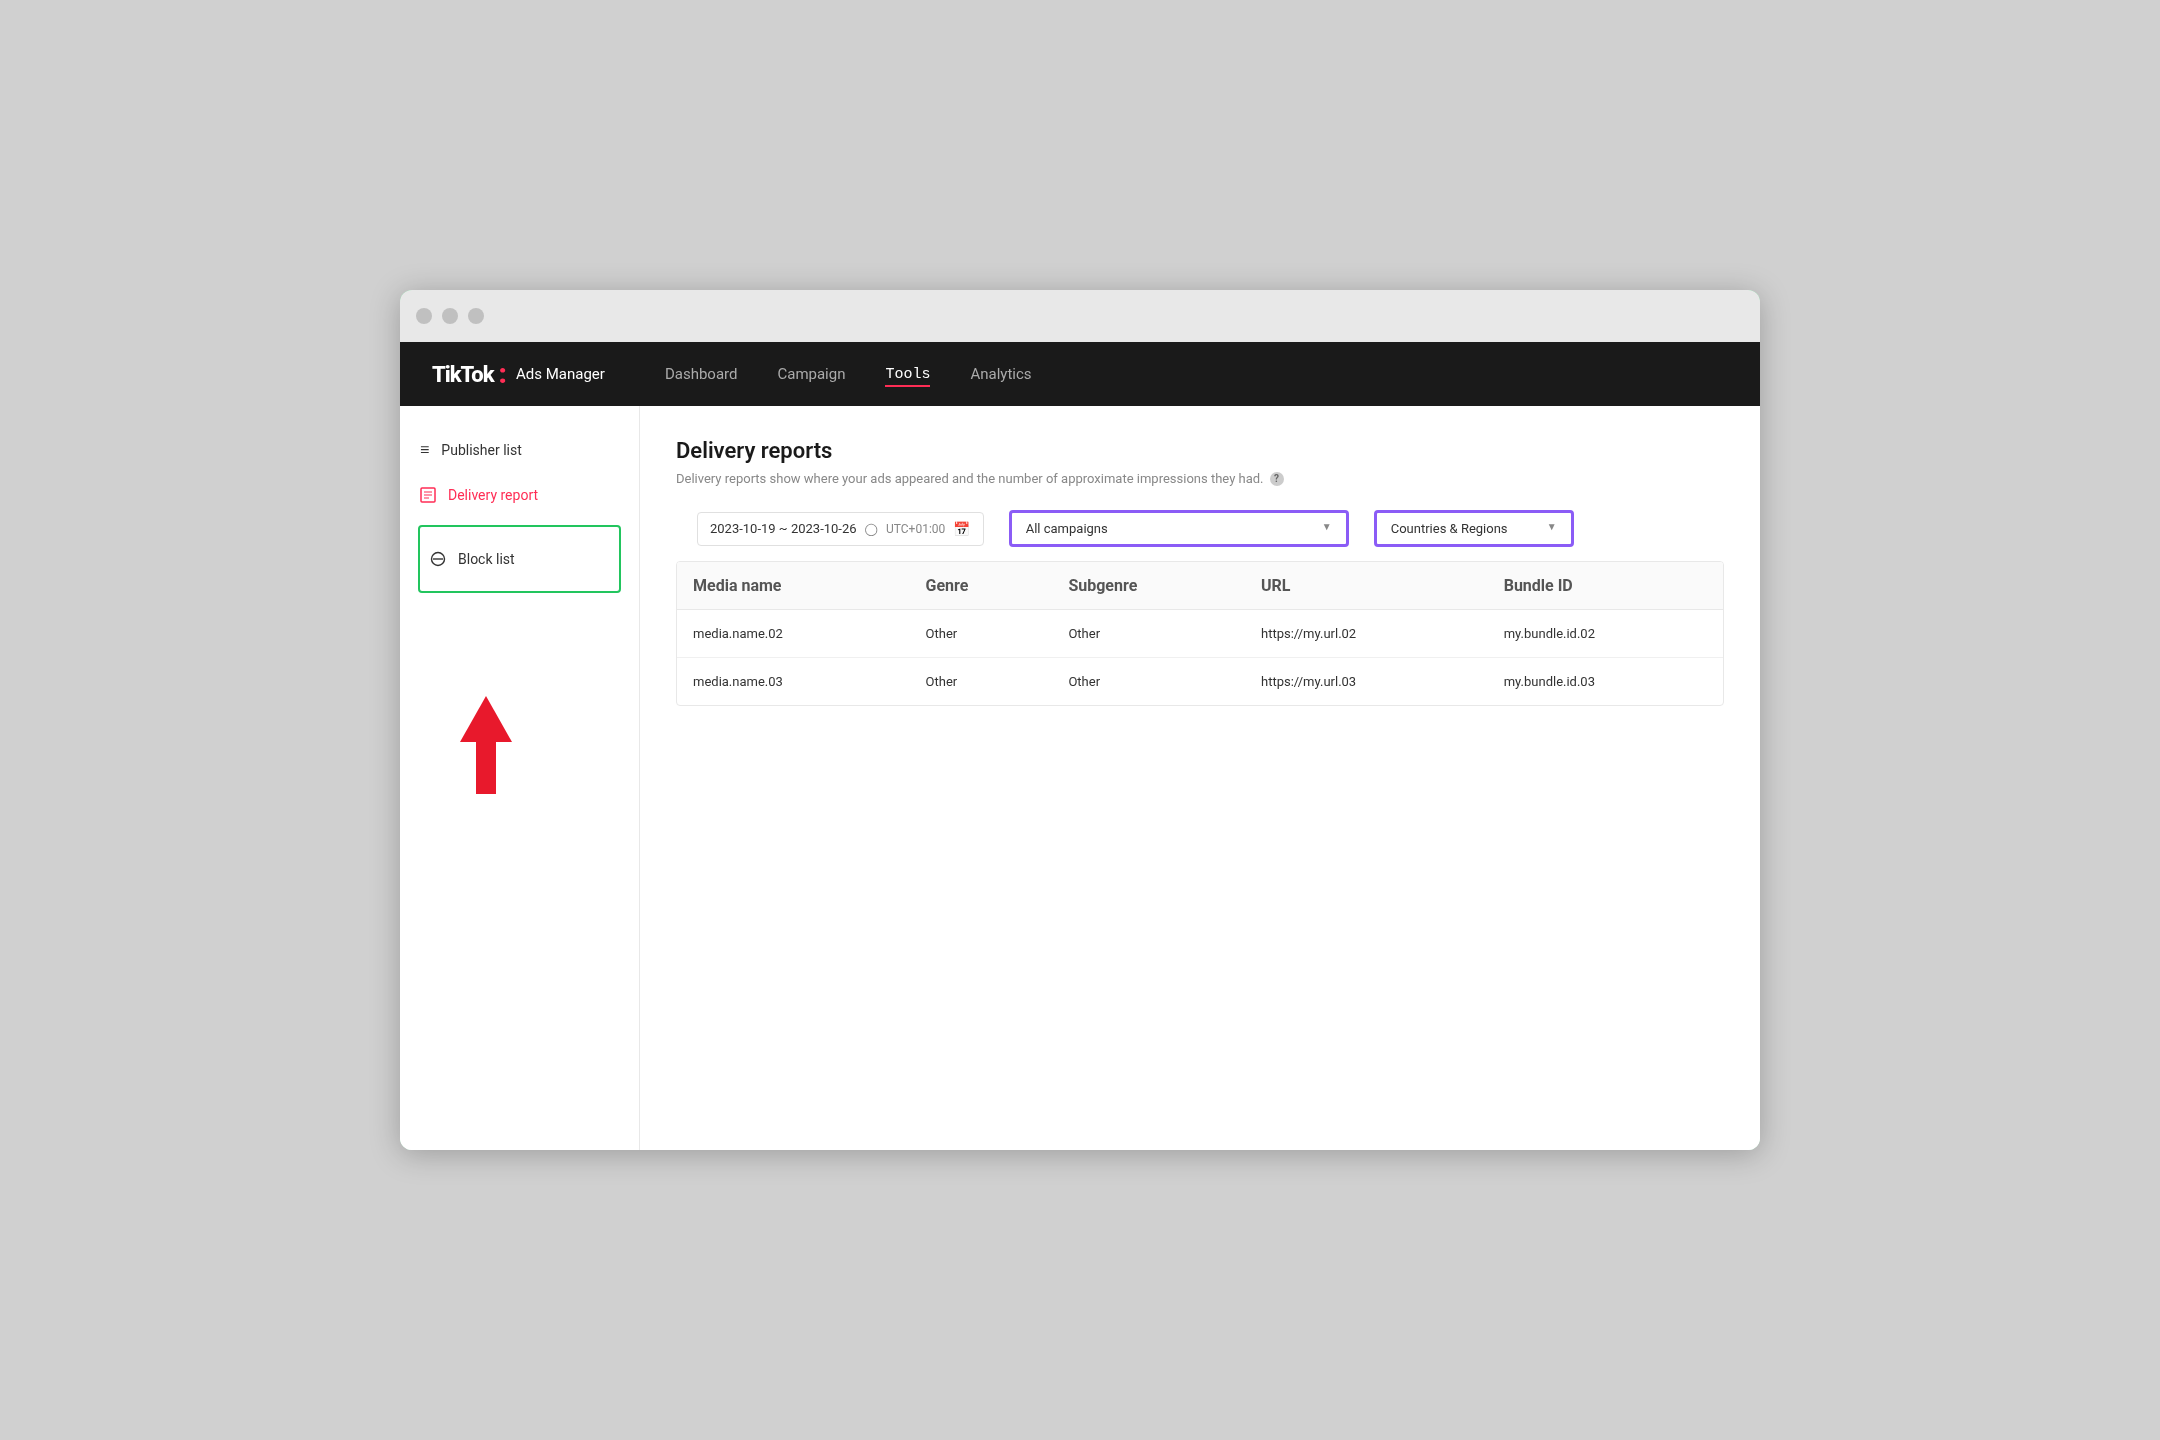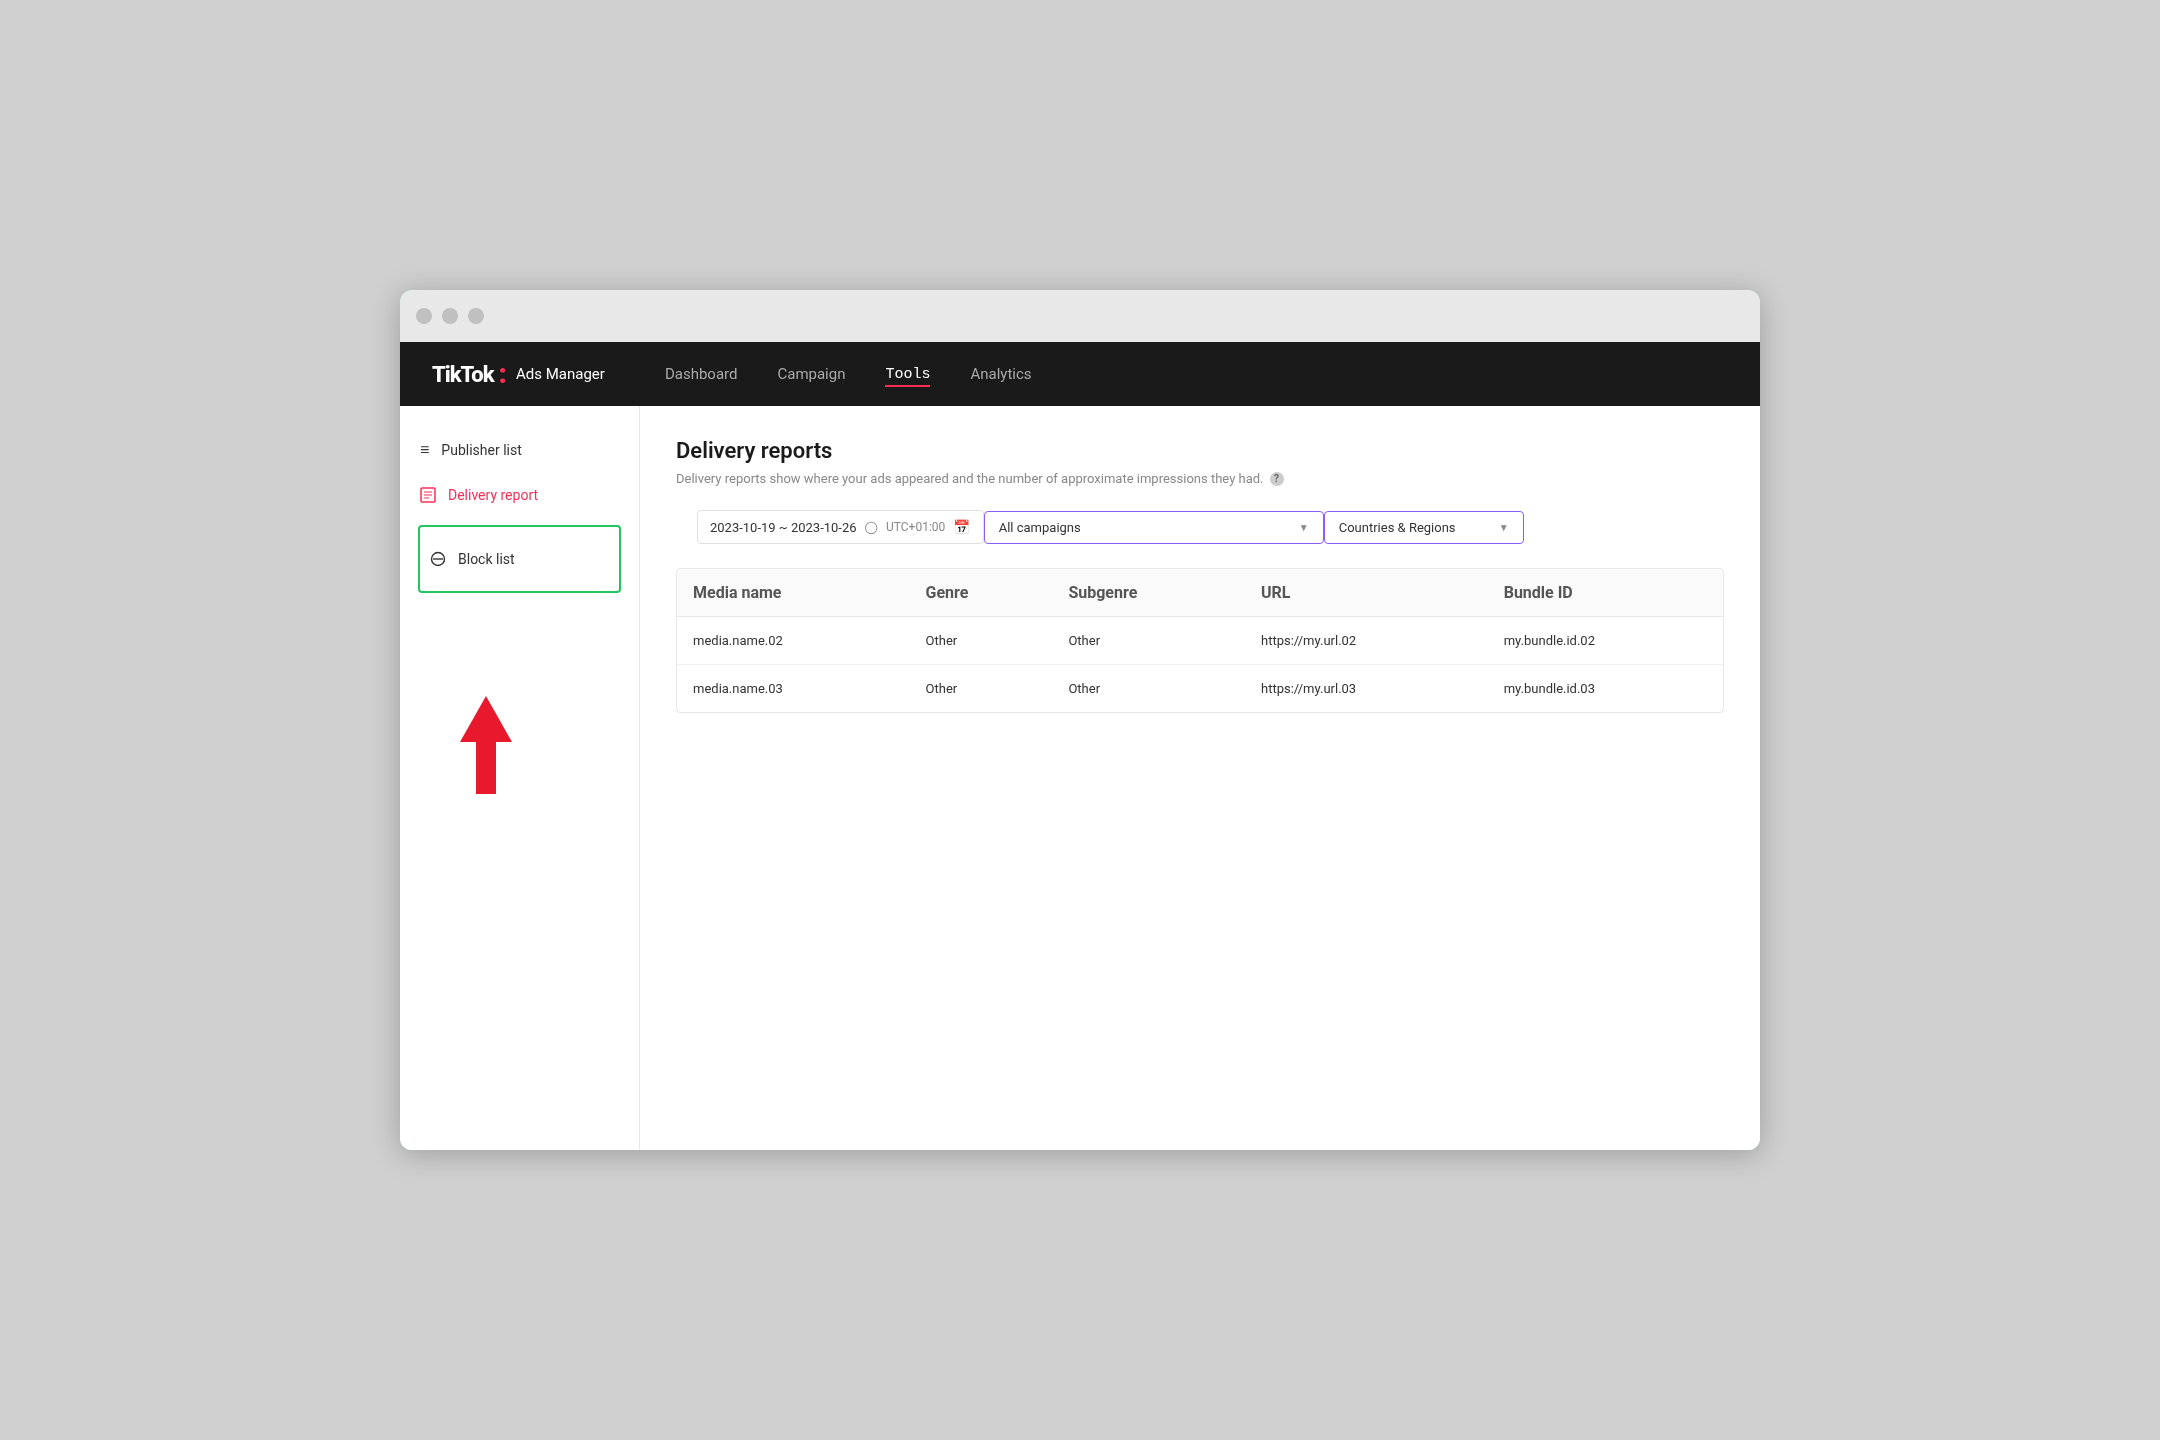--- a/index.html
+++ b/index.html
@@ -144,22 +144,22 @@
       align-items: center;
       justify-content: center;
       font-size: 10px;
       color: #666;
       font-weight: bold;
     }
     
     .filters {
       display: flex;
       align-items: center;
-      gap: 0;
-      margin-bottom: 24px;
+      gap: 25px;
+      margin-bottom: 14px;
       padding-left: 21px;
     }
     .date-range {
       display: flex;
       align-items: center;
       gap: 8px;
       background: #ffffff;
       border: 1px solid #e0e0e0;
       border-radius: 4px;
       padding: 8px 12px;
@@ -169,24 +169,23 @@
     }
     .date-range-text { font-size: 13px; }
     .timezone {
       font-size: 12px;
       color: #888;
     }
     .cal-icon { font-size: 14px; color: #888; }
     .circle-icon { font-size: 12px; color: #888; }
     .dropdown {
       display: flex;
-      align-items: center;
       gap: 8px;
       background: #ffffff;
-      border: 1px solid #8b5cf6;
+      border: 3px solid #8b5cf6;
       border-radius: 4px;
       padding: 8px 14px;
       font-size: 13px;
       color: #333;
       cursor: pointer;
       min-width: 200px;
     }
     .dropdown-campaigns { min-width: 340px; }
     .dropdown-text { flex: 1; }
     .chevron-icon {

